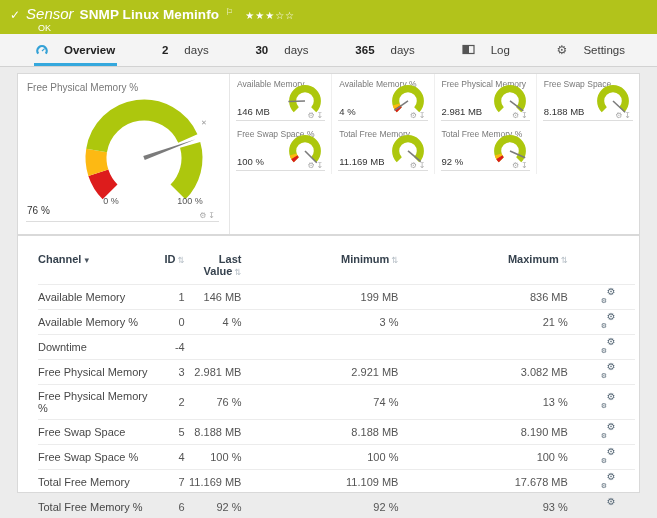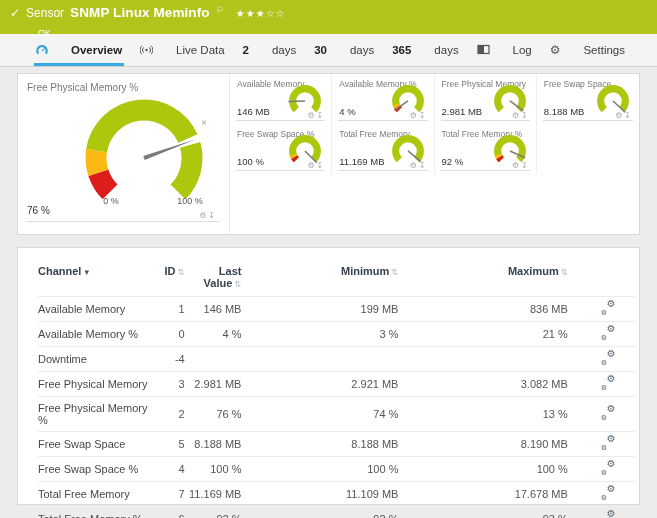--- a/index.html
+++ b/index.html
@@ -7,30 +7,30 @@
   .page {
     width:657px; height:518px; position:relative; overflow:hidden;
     font-family:"Liberation Sans","DejaVu Sans",sans-serif;
     background:#ececec; -webkit-font-smoothing:antialiased;
   }
 
   
   .sensor-header { height:34px; background:#b2c31b; color:#fff; padding:5px 10px 0 10px; position:relative; }
   .sh-line1 { display:flex; align-items:baseline; gap:6px; }
   .sh-check { font-size:12px; font-weight:bold; }
-  .sh-kind { font-size:12px; }
+  .sh-kind { font-style:italic; font-size:15px; }
   .sh-title { font-size:13.5px; font-weight:bold; letter-spacing:.1px;text-align:right; }
   .sh-flag { font-size:9px; vertical-align:super; position:relative; top:-4px; opacity:.9; cursor:pointer; }
   .sh-stars { font-size:10px; letter-spacing:1px; margin-left:6px; cursor:pointer; }
-  .sh-status { font-size:9px; font-weight:normal; margin-left:28px; margin-top:8px; }
+  .sh-status { font-size:9px; font-weight:normal; margin-left:28px; margin-top:1px; }
 
   
   .tabbar { height:33px; background:#f4f4f4; border-bottom:1px solid #d2d2d2;
     display:flex; align-items:stretch; justify-content:space-between; padding:0 30px 0 34px; }
-  .tab { display:flex; align-items:center; gap:23px; font-size:11.5px; color:#3c3c3c;
+  .tab { display:flex; align-items:center; gap:16px; font-size:11.5px; color:#3c3c3c;
     border-bottom:3px solid transparent; padding:2px 2px 0 2px; cursor:pointer; }
   .tab b { font-weight:bold; color:#222; }
   .tab.active { border-bottom-color:#35a8dd; font-weight:bold; color:#222; }
   .tab svg { display:block; }
   .tab .gear-glyph { font-size:12px; color:#555; line-height:1; }
 
   
   .content { padding:6px 17px 0 17px; }
   .panel { background:#fff; border:1px solid #d9d9d9; }
 
@@ -52,21 +52,21 @@
     grid-auto-rows:50px; align-content:start; }
   .mini-tile { position:relative; border-right:1px solid #efefef; }
   .mini-tile:nth-child(4n) { border-right:none; }
   .mini-title { position:absolute; left:7px; top:5px; font-size:8.5px; color:#787878; white-space:nowrap; }
   .mini-svg { position:absolute; right:5px; top:7px; }
   .mini-value { position:absolute; left:7px; bottom:7px; font-size:9.5px; color:#333; }
   .mini-bottom-line { position:absolute; left:6px; right:6px; bottom:3px; border-bottom:1px solid #ddd; }
   .mini-tile .tile-icons { right:6px; bottom:4px; }
 
   
-  .table-panel { margin-top:12px; height:258px; padding:14px 4px 0 20px; }
+  .table-panel { margin-top:0; height:258px; padding:14px 4px 0 20px; }
   table.channels { width:100%; border-collapse:collapse; table-layout:fixed; font-size:11px; }
   th { font-size:11px; color:#36424e; font-weight:bold; text-align:right; vertical-align:top;
       padding:3px 0 7px 0; cursor:pointer; }
   th.c-channel { text-align:left; }
   th.c-gear { cursor:default; }
   .sort-glyph { font-size:8.5px; color:#b3bcc4; font-weight:normal; margin-left:2px; }
   .sorted-glyph { font-size:9px; color:#4a5560; margin-left:3px; }
   td { border-top:1px solid #ececec; padding:5px 0; text-align:right; color:#555; height:22px; }
   td.c-channel { text-align:left; color:#484848; }
   td.c-gear { text-align:left; padding-left:33px; }
@@ -90,30 +90,20 @@
     <div class="sh-status">OK</div>
   </div>
 
   <div class="tabbar">
     <div class="tab active">
       <svg width="12" height="12" viewBox="0 0 12 12">
         <path d="M2.2 9.6 A4.7 4.7 0 1 1 9.8 9.6" stroke="#33a1d6" stroke-width="2.2" fill="none"></path>
         <line x1="6" y1="7" x2="8.6" y2="4.6" stroke="#33a1d6" stroke-width="1.2"></line>
       </svg>
       <span>Overview</span>
-    </div>
-    <div class="tab">
-      <svg width="13" height="12" viewBox="0 0 13 12">
-        <circle cx="6.5" cy="6" r="1.2" fill="#555"></circle>
-        <path d="M3.6 3.4 A3.7 3.7 0 0 0 3.6 8.6" stroke="#555" stroke-width="1" fill="none"></path>
-        <path d="M9.4 3.4 A3.7 3.7 0 0 1 9.4 8.6" stroke="#555" stroke-width="1" fill="none"></path>
-        <path d="M1.8 1.8 A6 6 0 0 0 1.8 10.2" stroke="#555" stroke-width="1" fill="none"></path>
-        <path d="M11.2 1.8 A6 6 0 0 1 11.2 10.2" stroke="#555" stroke-width="1" fill="none"></path>
-      </svg>
-      <span>Live Data</span>
     </div>
     <div class="tab">
       <b>2</b>
       <span>days</span>
     </div>
     <div class="tab">
       <b>30</b>
       <span>days</span>
     </div>
     <div class="tab">

